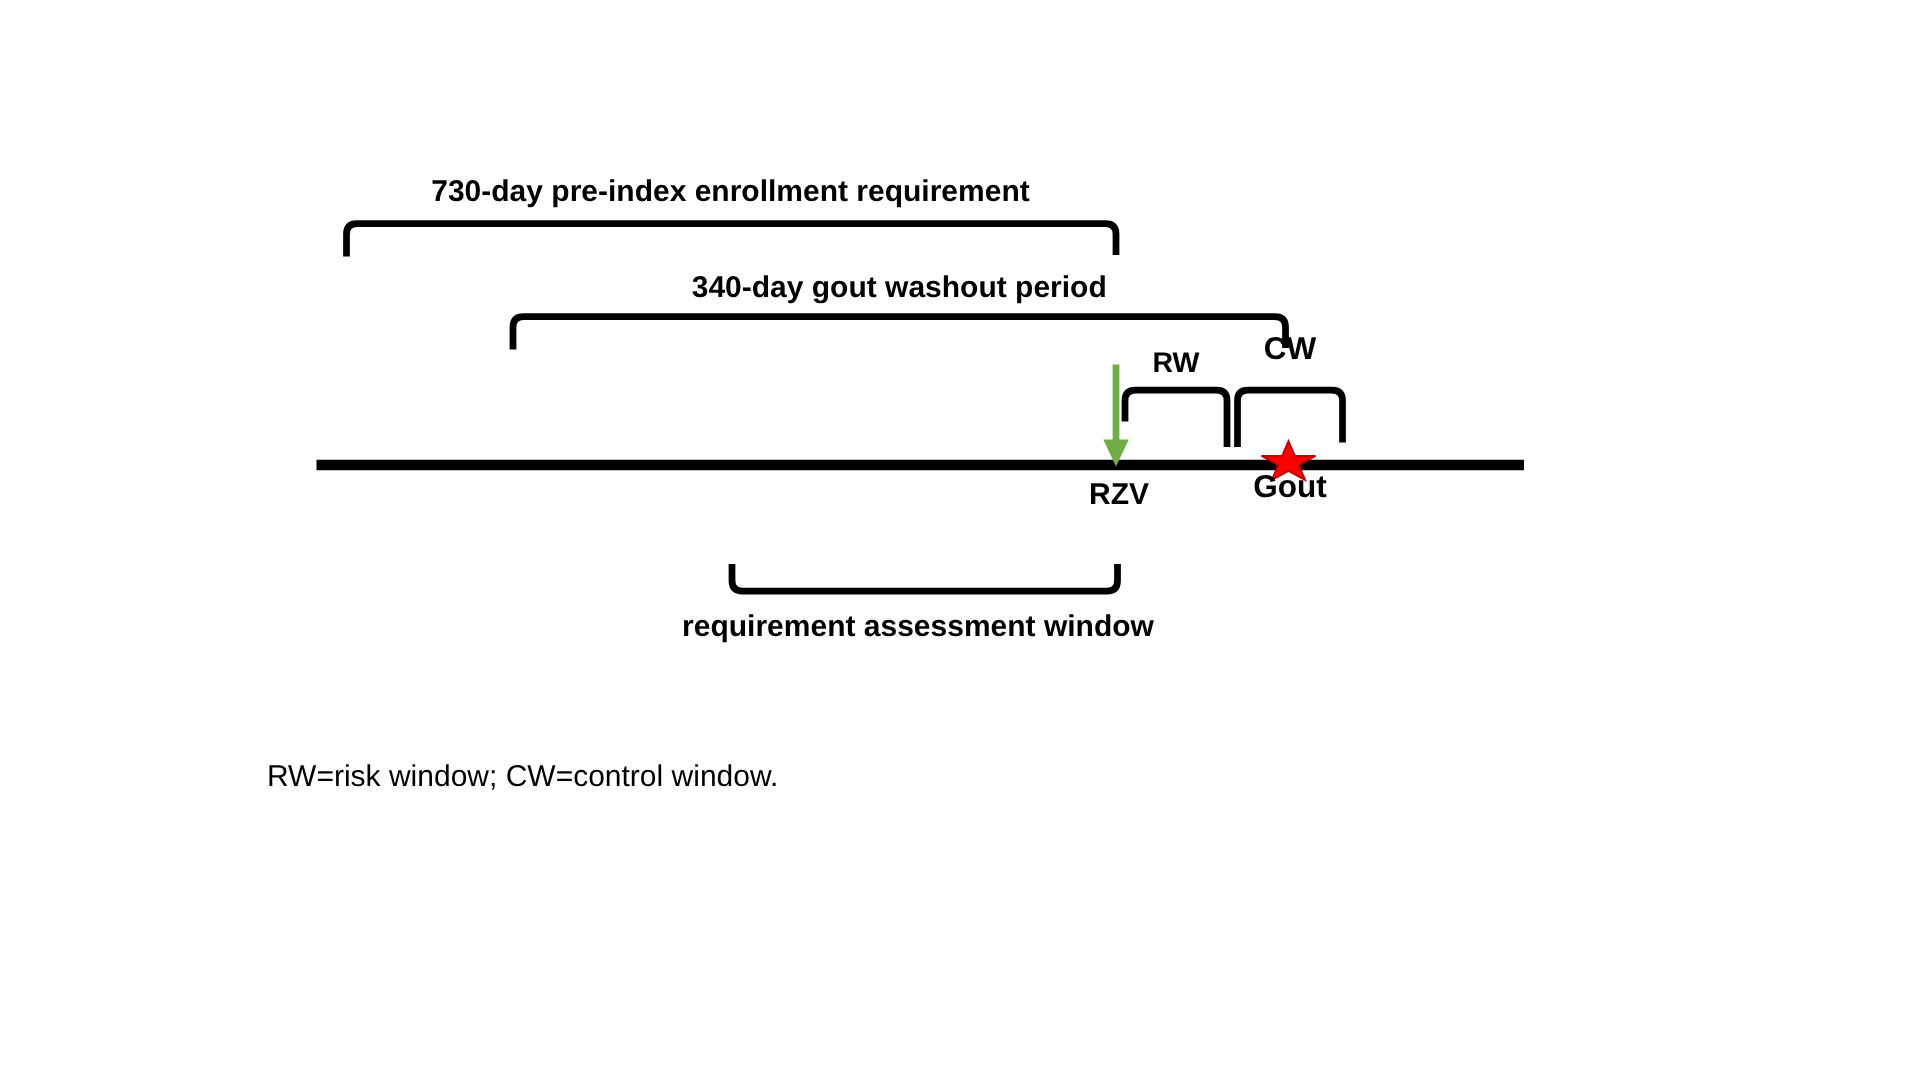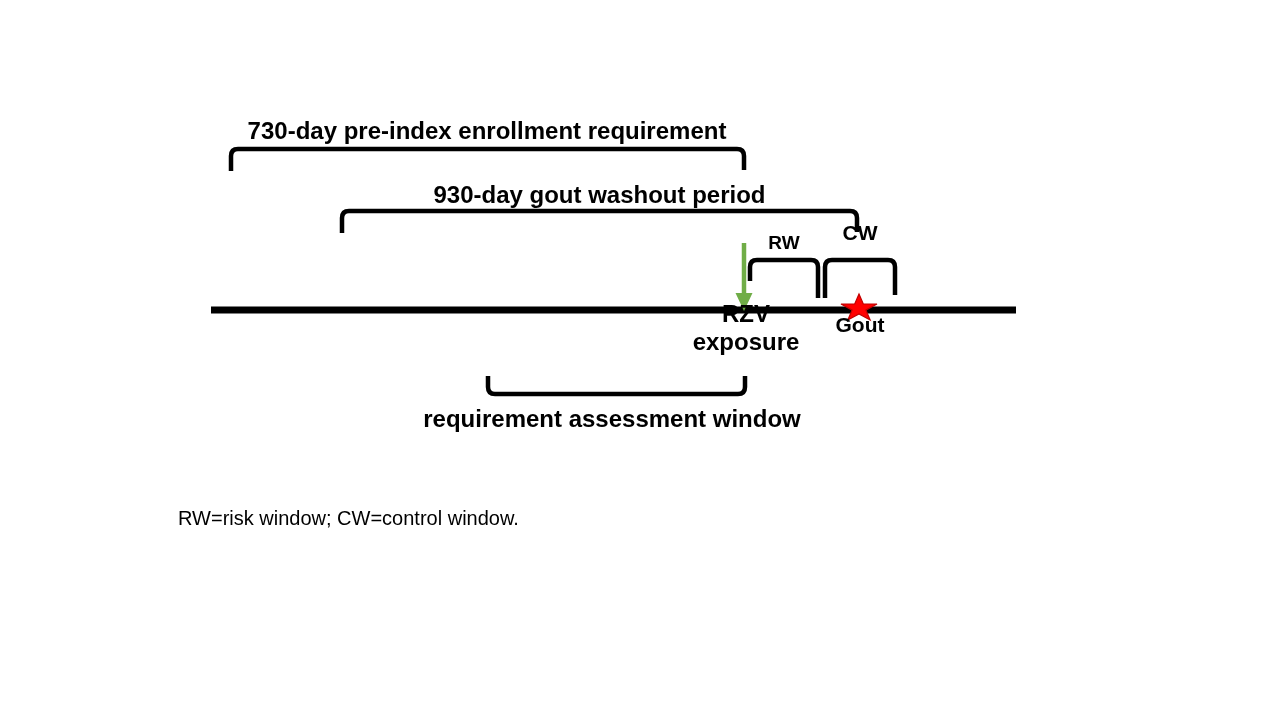--- a/index.html
+++ b/index.html
@@ -13,30 +13,30 @@
   }
   .linework {
     position: absolute;
     left: 0; top: 0;
     width: 1280px; height: 720px;
   }
   .lbl {
     position: absolute;
     color: #000000;
     font-weight: bold;
-    font-size: 24px;
+    font-size: 20px;
     line-height: 1.25;
     text-align: center;
     white-space: nowrap;
   }
   .pre-index-label { left: 230px; top: 116px; width: 514px; }
   .washout-label   { left: 342px; top: 180px; width: 515px; }
   .rw-label        { left: 744px; top: 231px; width: 80px;  font-size: 19px; }
   .cw-label        { left: 820px; top: 220px; width: 80px;  font-size: 21px; }
-  .rzv-label       { left: 666px; top: 300px; width: 160px; line-height: 28px; }
+  .rzv-label       { left: 666px; top: 316px; width: 160px; line-height: 28px; }
   .gout-label      { left: 810px; top: 312px; width: 100px; font-size: 21px; }
   .baseline-label  { left: 412px; top: 405px; width: 400px; line-height: 27px; }
   .footnote {
     position: absolute;
     left: 178px; top: 507px;
     color: #000000;
     font-weight: normal;
     font-size: 20px;
     text-align: center;
     white-space: nowrap;
@@ -64,29 +64,28 @@
       <polygon points="744,311 735.5,293 752.5,293" fill="#70AD47"></polygon>
     </g>
 
     <polygon points="859,294 863.3,304 877,304 865.9,310.1 870.1,320 859,313.9 847.9,320 852.1,310.1 841,304 854.7,304" stroke="#C00000" stroke-width="1.2" stroke-linejoin="miter" fill="#FF0000"></polygon>
 
     <path d="M 488 376 L 488 387 Q 488 394 495 394 L 738 394 Q 745 394 745 387 L 745 376" fill="none" stroke-width="4.5" stroke="#000000"></path>
   </svg>
 
   <div class="lbl pre-index-label">730-day pre-index enrollment requirement</div>
 
-  <div class="lbl washout-label">930-day gout washout period</div>
+  <div class="lbl washout-label">340-day gout washout period</div>
 
   <div class="lbl rw-label">RW</div>
 
   <div class="lbl cw-label">CW</div>
 
   <div class="lbl rzv-label">
     <div>RZV</div>
-    <div>exposure</div>
   </div>
 
   <div class="lbl gout-label">Gout</div>
 
   <div class="lbl baseline-label">
     <div>requirement assessment window</div>
   </div>
 
   <div class="footnote">RW=risk window; CW=control window.</div>
 

